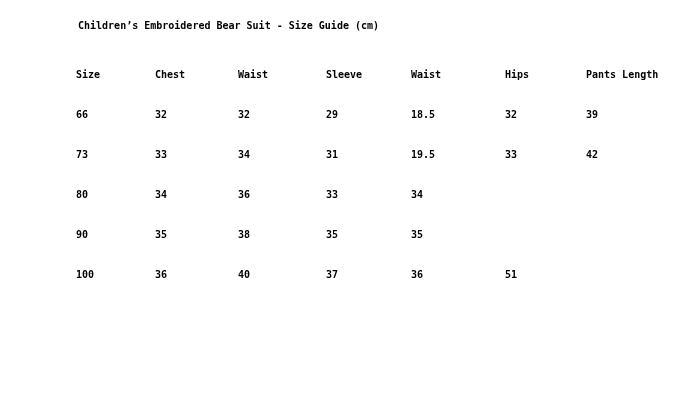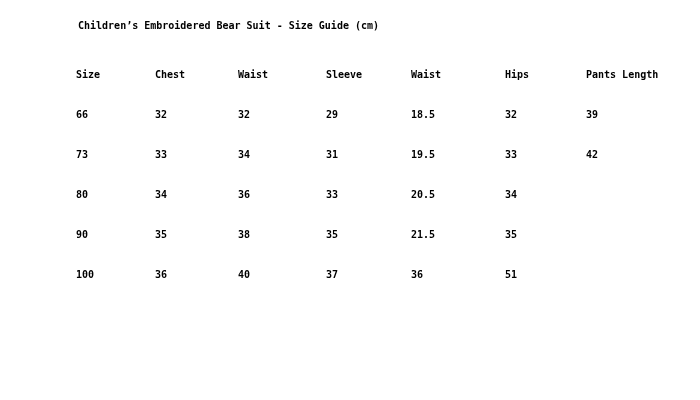--- a/index.html
+++ b/index.html
@@ -78,29 +78,27 @@
         <div class="t-cell">31</div>
         <div class="t-cell">19.5</div>
         <div class="t-cell">33</div>
         <div class="t-cell">42</div>
       </div>
       <div class="t-row">
         <div class="t-cell">80</div>
         <div class="t-cell">34</div>
         <div class="t-cell">36</div>
         <div class="t-cell">33</div>
-        <div class="t-cell">20.5</div>
         <div class="t-cell">34</div>
       </div>
       <div class="t-row">
         <div class="t-cell">90</div>
         <div class="t-cell">35</div>
         <div class="t-cell">38</div>
         <div class="t-cell">35</div>
-        <div class="t-cell">21.5</div>
         <div class="t-cell">35</div>
       </div>
       <div class="t-row">
         <div class="t-cell">100</div>
         <div class="t-cell">36</div>
         <div class="t-cell">40</div>
         <div class="t-cell">37</div>
         <div class="t-cell">36</div>
         <div class="t-cell">51</div>
       </div>

